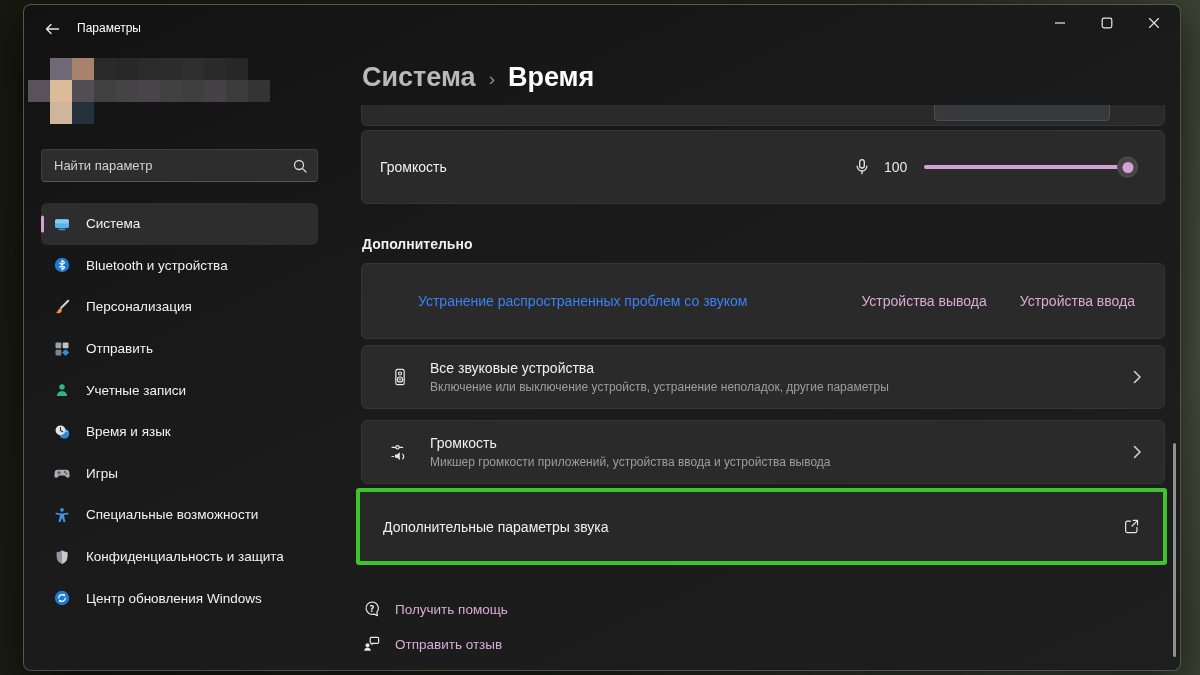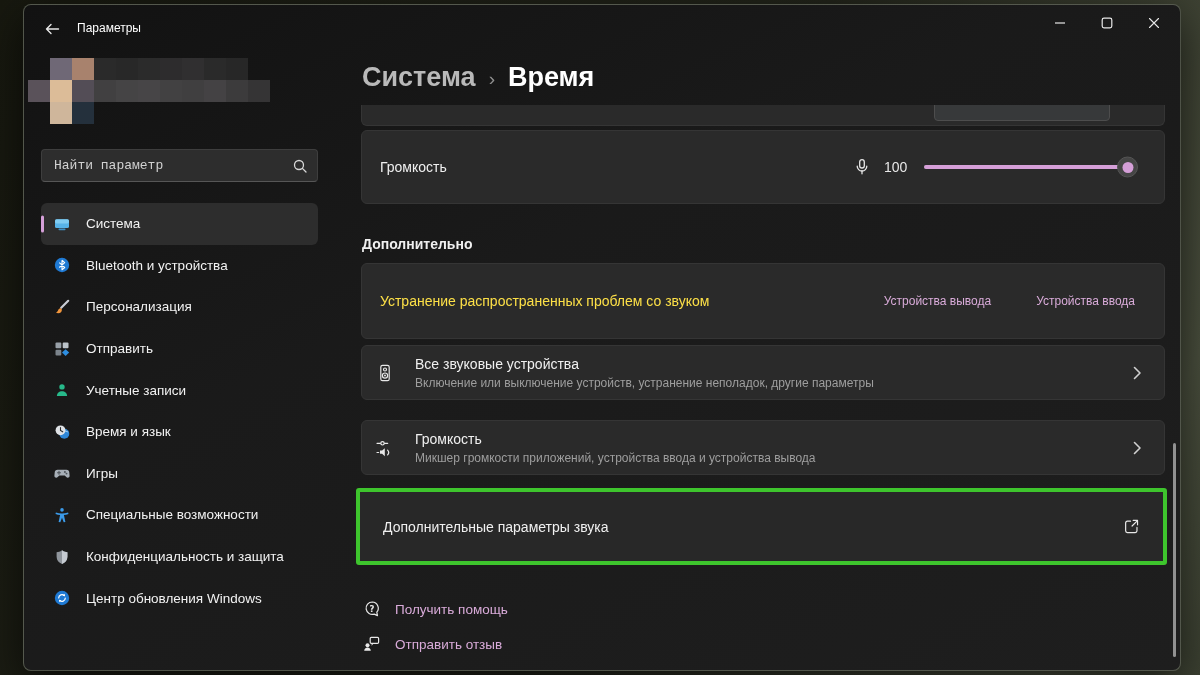--- a/index.html
+++ b/index.html
@@ -13,21 +13,21 @@
   
   .titlebar{position:absolute;left:0;top:0;right:0;height:44px;}
   .back-btn{position:absolute;left:13px;top:11px;width:30px;height:25px;display:flex;align-items:center;justify-content:center;border-radius:4px;cursor:pointer;}
   .tb-title{position:absolute;left:53px;top:0;height:46px;display:flex;align-items:center;font-size:12px;color:#ffffff;}
   .win-controls{position:absolute;right:3px;top:0;display:flex;}
   .wc-btn{width:47px;height:35px;display:flex;align-items:center;justify-content:center;cursor:pointer;}
   
   .profile{position:absolute;left:4px;top:53px;width:246px;height:66px;}
   
   .search-box{position:absolute;left:17px;top:144px;width:277px;height:33px;background:#2d2d2d;
-    border:1px solid #3e3e3e;border-bottom-color:#565656;border-radius:4px;box-sizing:border-box;font-family:Liberation Mono, monospace;}
+    border:1px solid #3e3e3e;border-bottom-color:#565656;border-radius:4px;box-sizing:border-box;}
   .search-box input{position:absolute;left:0;top:0;width:240px;height:100%;background:transparent;border:none;outline:none;
     padding:0 0 0 12px;font-size:13px;color:#f0f0f0;font-family:inherit;}
   .search-box input::placeholder{color:#d2d2d2;opacity:1;}
   .search-icon{position:absolute;right:9px;top:8px;width:16px;height:16px;}
   
   .nav{position:absolute;left:17px;top:198px;width:277px;}
   .nav-item{position:relative;height:41.6px;display:flex;align-items:center;padding-left:13px;border-radius:6px;box-sizing:border-box;cursor:pointer;}
   .nav-item.selected{background:#2d2d2d;}
   .accent-pill{position:absolute;left:0;top:50%;transform:translateY(-50%);width:3px;height:17px;border-radius:2px;background:var(--accent);}
   .nav-icon{width:16px;height:16px;margin-right:16px;display:flex;flex:none;}
@@ -45,24 +45,24 @@
   .vol-label{flex:1;font-size:14px;color:#f0f0f0;}
   .vol-right{display:flex;align-items:center;}
   .vol-value{font-size:14px;color:#e8e8e8;margin:0 14px 0 13px;min-width:26px;}
   .slider{position:relative;width:204px;height:4px;background:#5a5a5a;border-radius:2px;margin-right:8px;}
   .slider-fill{position:absolute;left:0;top:0;height:100%;background:var(--accent);border-radius:2px;}
   .slider-thumb{position:absolute;right:-10px;top:50%;transform:translateY(-50%);width:21px;height:21px;border-radius:50%;
     background:#454545;border:1px solid #555;box-sizing:border-box;cursor:pointer;}
   .slider-thumb::after{content:"";position:absolute;left:50%;top:50%;transform:translate(-50%,-50%);width:11px;height:11px;border-radius:50%;background:var(--accent);}
   .section-header{position:absolute;left:1px;top:231px;font-size:14px;font-weight:600;color:#f0f0f0;}
   .ts-card{top:258px;height:76px;display:flex;align-items:center;padding:0 29px 0 18px;}
-  .ts-label{flex:1;font-size:14px;color:#fde047;}
+  .ts-label{flex:1;font-size:14px;color:#3b82f6;margin-left:38px;}
   .ts-links{display:flex;gap:33px;}
-  .ts-link{font-size:12px;color:var(--link);cursor:pointer;margin-left:12px;}
-  .row-card{display:flex;align-items:center;padding:0 22px 0 14px;height:55px;cursor:pointer;}
+  .ts-link{font-size:14px;color:var(--link);cursor:pointer;}
+  .row-card{display:flex;align-items:center;padding:0 22px 0 29px;height:64px;cursor:pointer;}
   .row-card1{top:340px;} .row-card2{top:415px;}
   .row-icon{width:18px;height:18px;margin-right:21px;flex:none;display:flex;}
   .row-texts{flex:1;}
   .row-title{font-size:14px;color:#f0f0f0;margin-bottom:4px;}
   .row-sub{font-size:12px;color:#9e9e9e;}
   .chevron{width:9px;height:14px;flex:none;display:flex;}
   .highlight-box{position:absolute;left:-5px;top:483px;width:811px;height:77px;border:4px solid var(--green);border-radius:3px;box-sizing:border-box;}
   .adv-card{position:absolute;inset:0;background:#282828;display:flex;align-items:center;padding:0 23px 0 23px;cursor:pointer;}
   .adv-title{flex:1;font-size:14px;color:#f0f0f0;}
   .ext-icon{width:17px;height:17px;flex:none;display:flex;}

